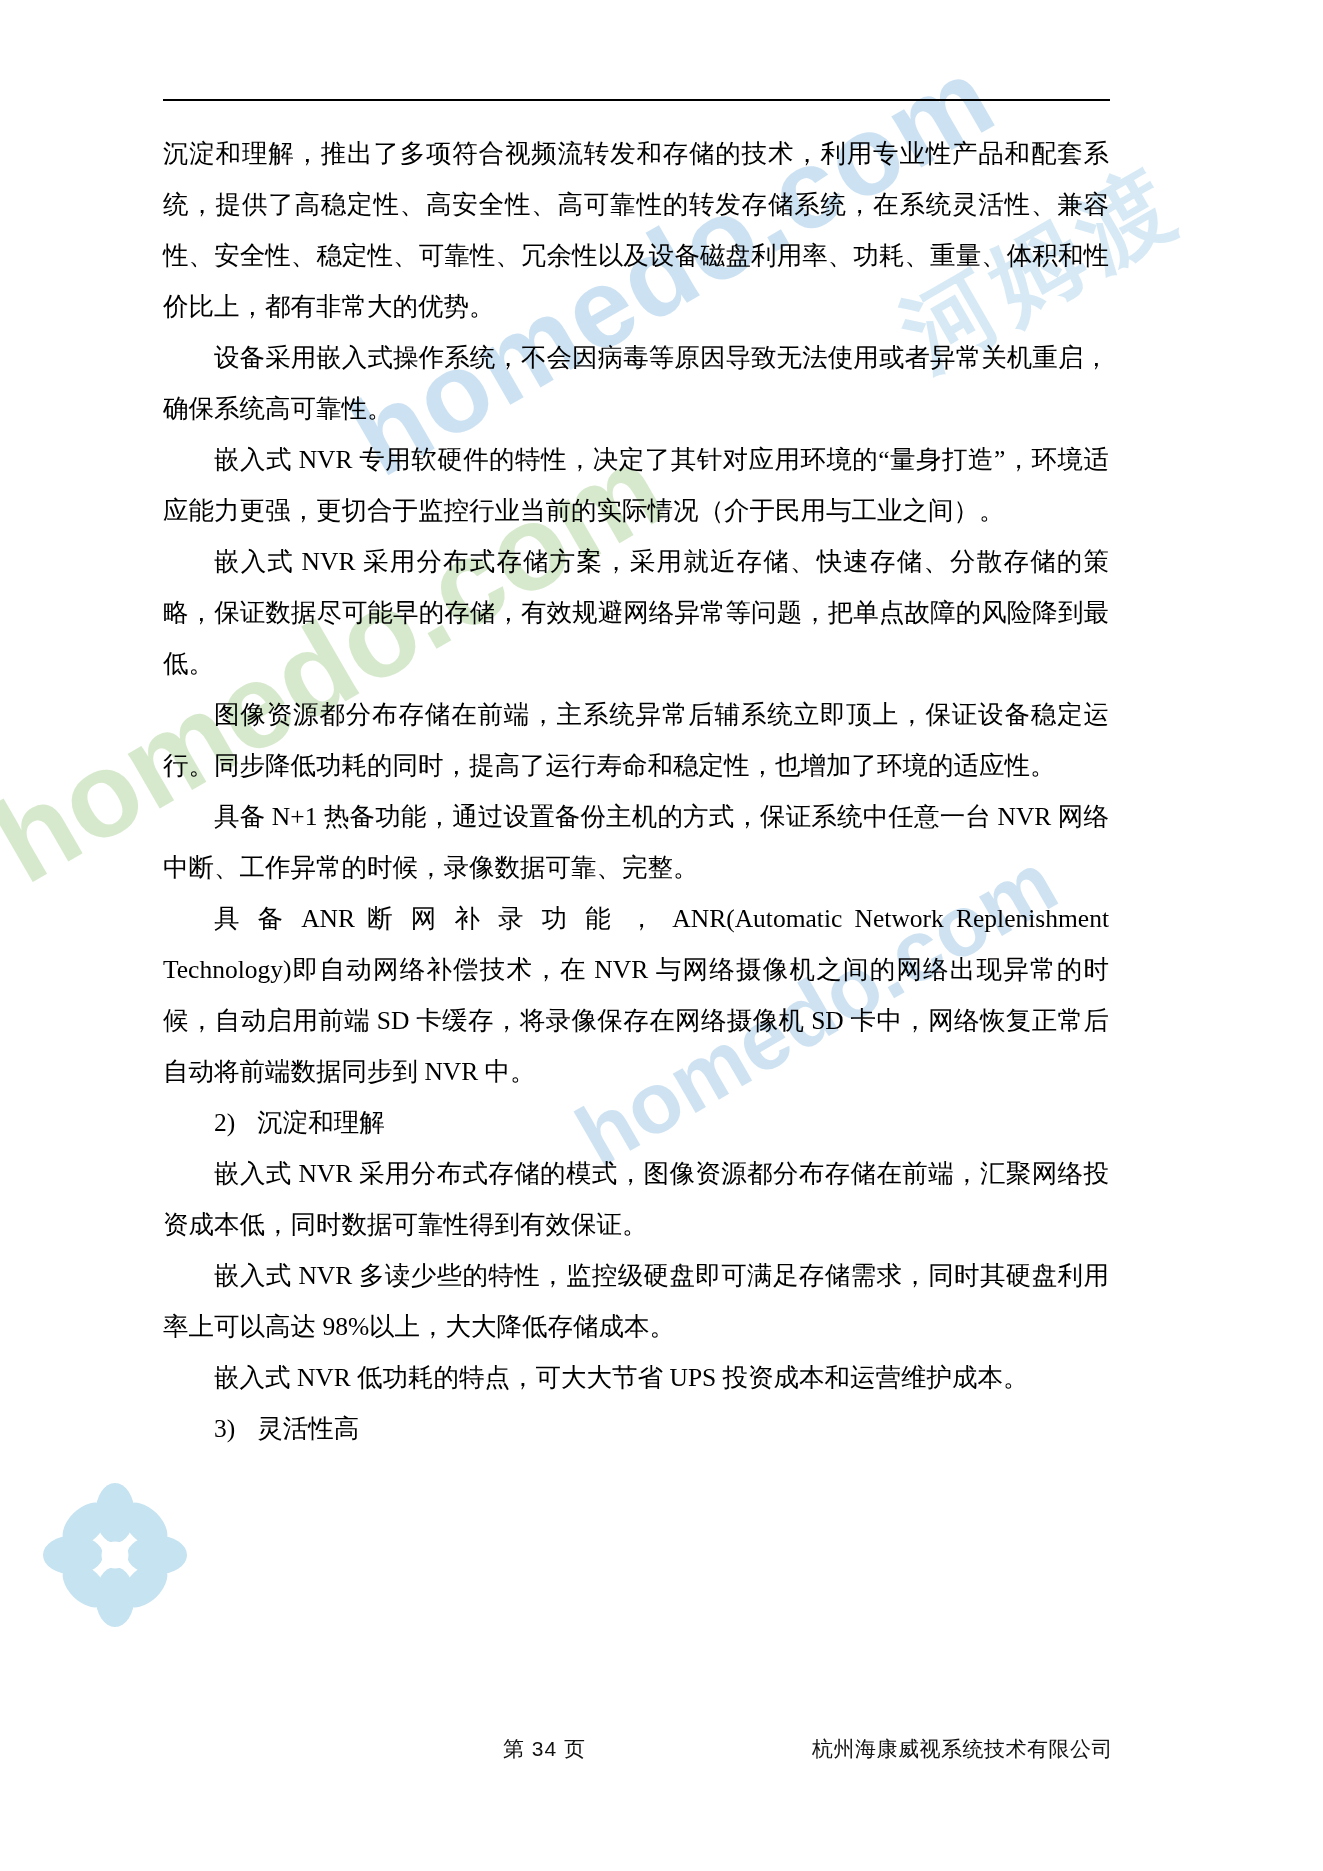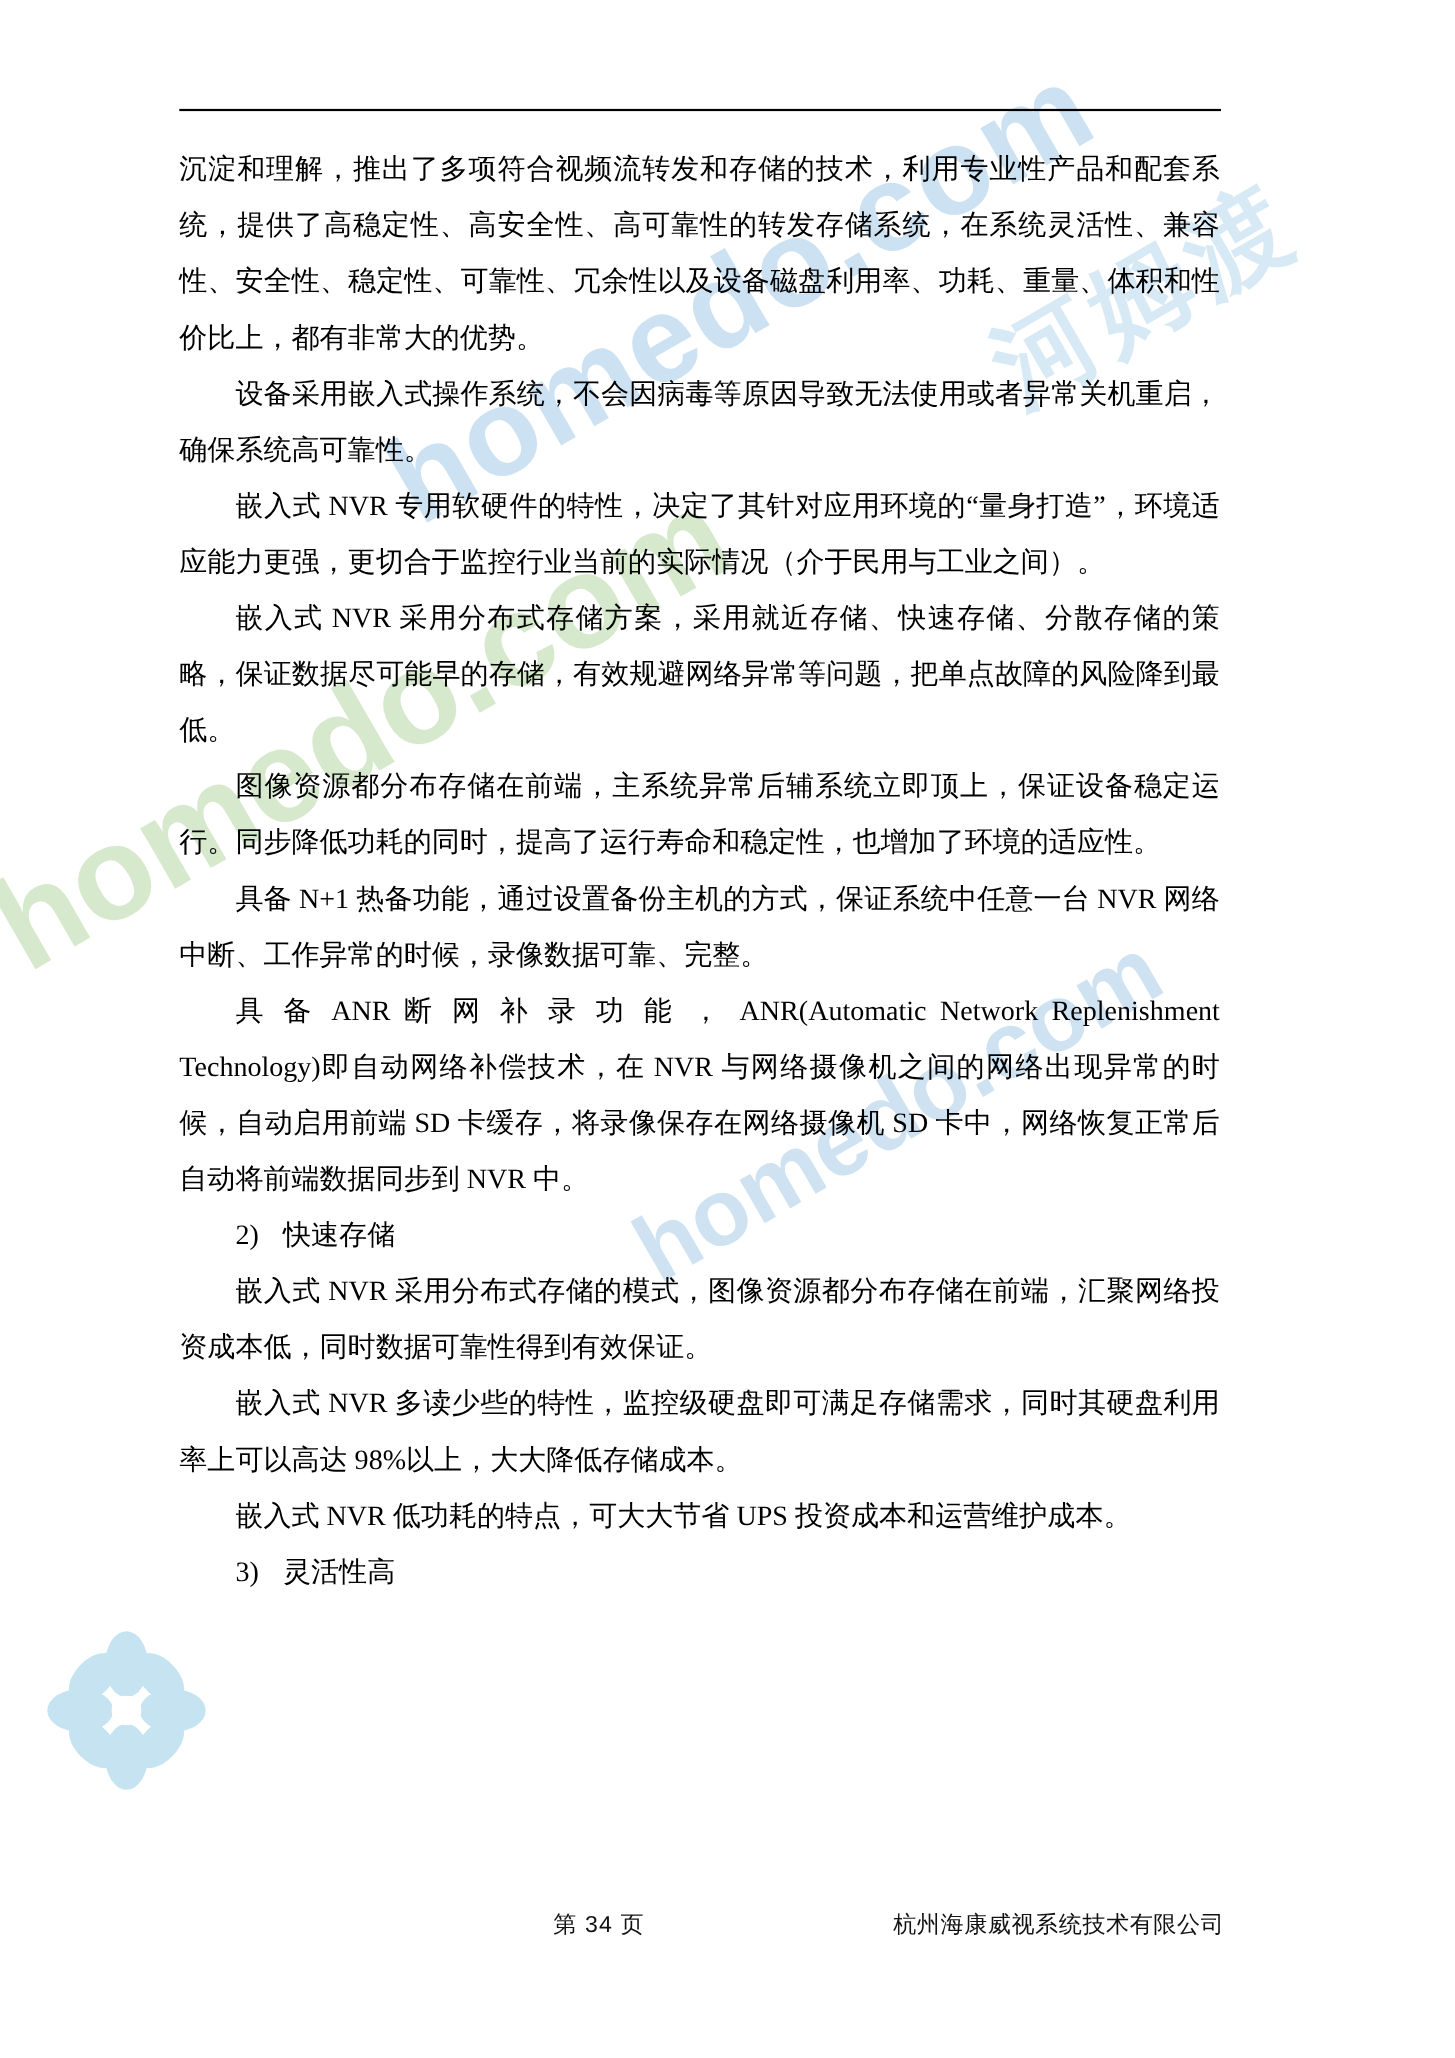--- a/index.html
+++ b/index.html
@@ -162,21 +162,21 @@
     <p class="indent">嵌入式 NVR 专用软硬件的特性，决定了其针对应用环境的“量身打造”，环境适应能力更强，更切合于监控行业当前的实际情况（介于民用与工业之间）。</p>
 
     <p class="indent">嵌入式 NVR 采用分布式存储方案，采用就近存储、快速存储、分散存储的策略，保证数据尽可能早的存储，有效规避网络异常等问题，把单点故障的风险降到最低。</p>
 
     <p class="indent">图像资源都分布存储在前端，主系统异常后辅系统立即顶上，保证设备稳定运行。同步降低功耗的同时，提高了运行寿命和稳定性，也增加了环境的适应性。</p>
 
     <p class="indent">具备 N+1 热备功能，通过设置备份主机的方式，保证系统中任意一台 NVR 网络中断、工作异常的时候，录像数据可靠、完整。</p>
 
     <p class="indent spread">具 备 ANR 断 网 补 录 功 能 ， ANR(Automatic Network Replenishment Technology)即自动网络补偿技术，在 NVR 与网络摄像机之间的网络出现异常的时候，自动启用前端 SD 卡缓存，将录像保存在网络摄像机 SD 卡中，网络恢复正常后自动将前端数据同步到 NVR 中。</p>
 
-    <p class="list"><span class="num">2)</span><span>快速存储</span></p>
+    <p class="list"><span class="num">2)</span><span>沉淀和理解</span></p>
 
     <p class="indent">嵌入式 NVR 采用分布式存储的模式，图像资源都分布存储在前端，汇聚网络投资成本低，同时数据可靠性得到有效保证。</p>
 
     <p class="indent">嵌入式 NVR 多读少些的特性，监控级硬盘即可满足存储需求，同时其硬盘利用率上可以高达 98%以上，大大降低存储成本。</p>
 
     <p class="indent">嵌入式 NVR 低功耗的特点，可大大节省 UPS 投资成本和运营维护成本。</p>
 
     <p class="list"><span class="num">3)</span><span>灵活性高</span></p>
 
   </div>

